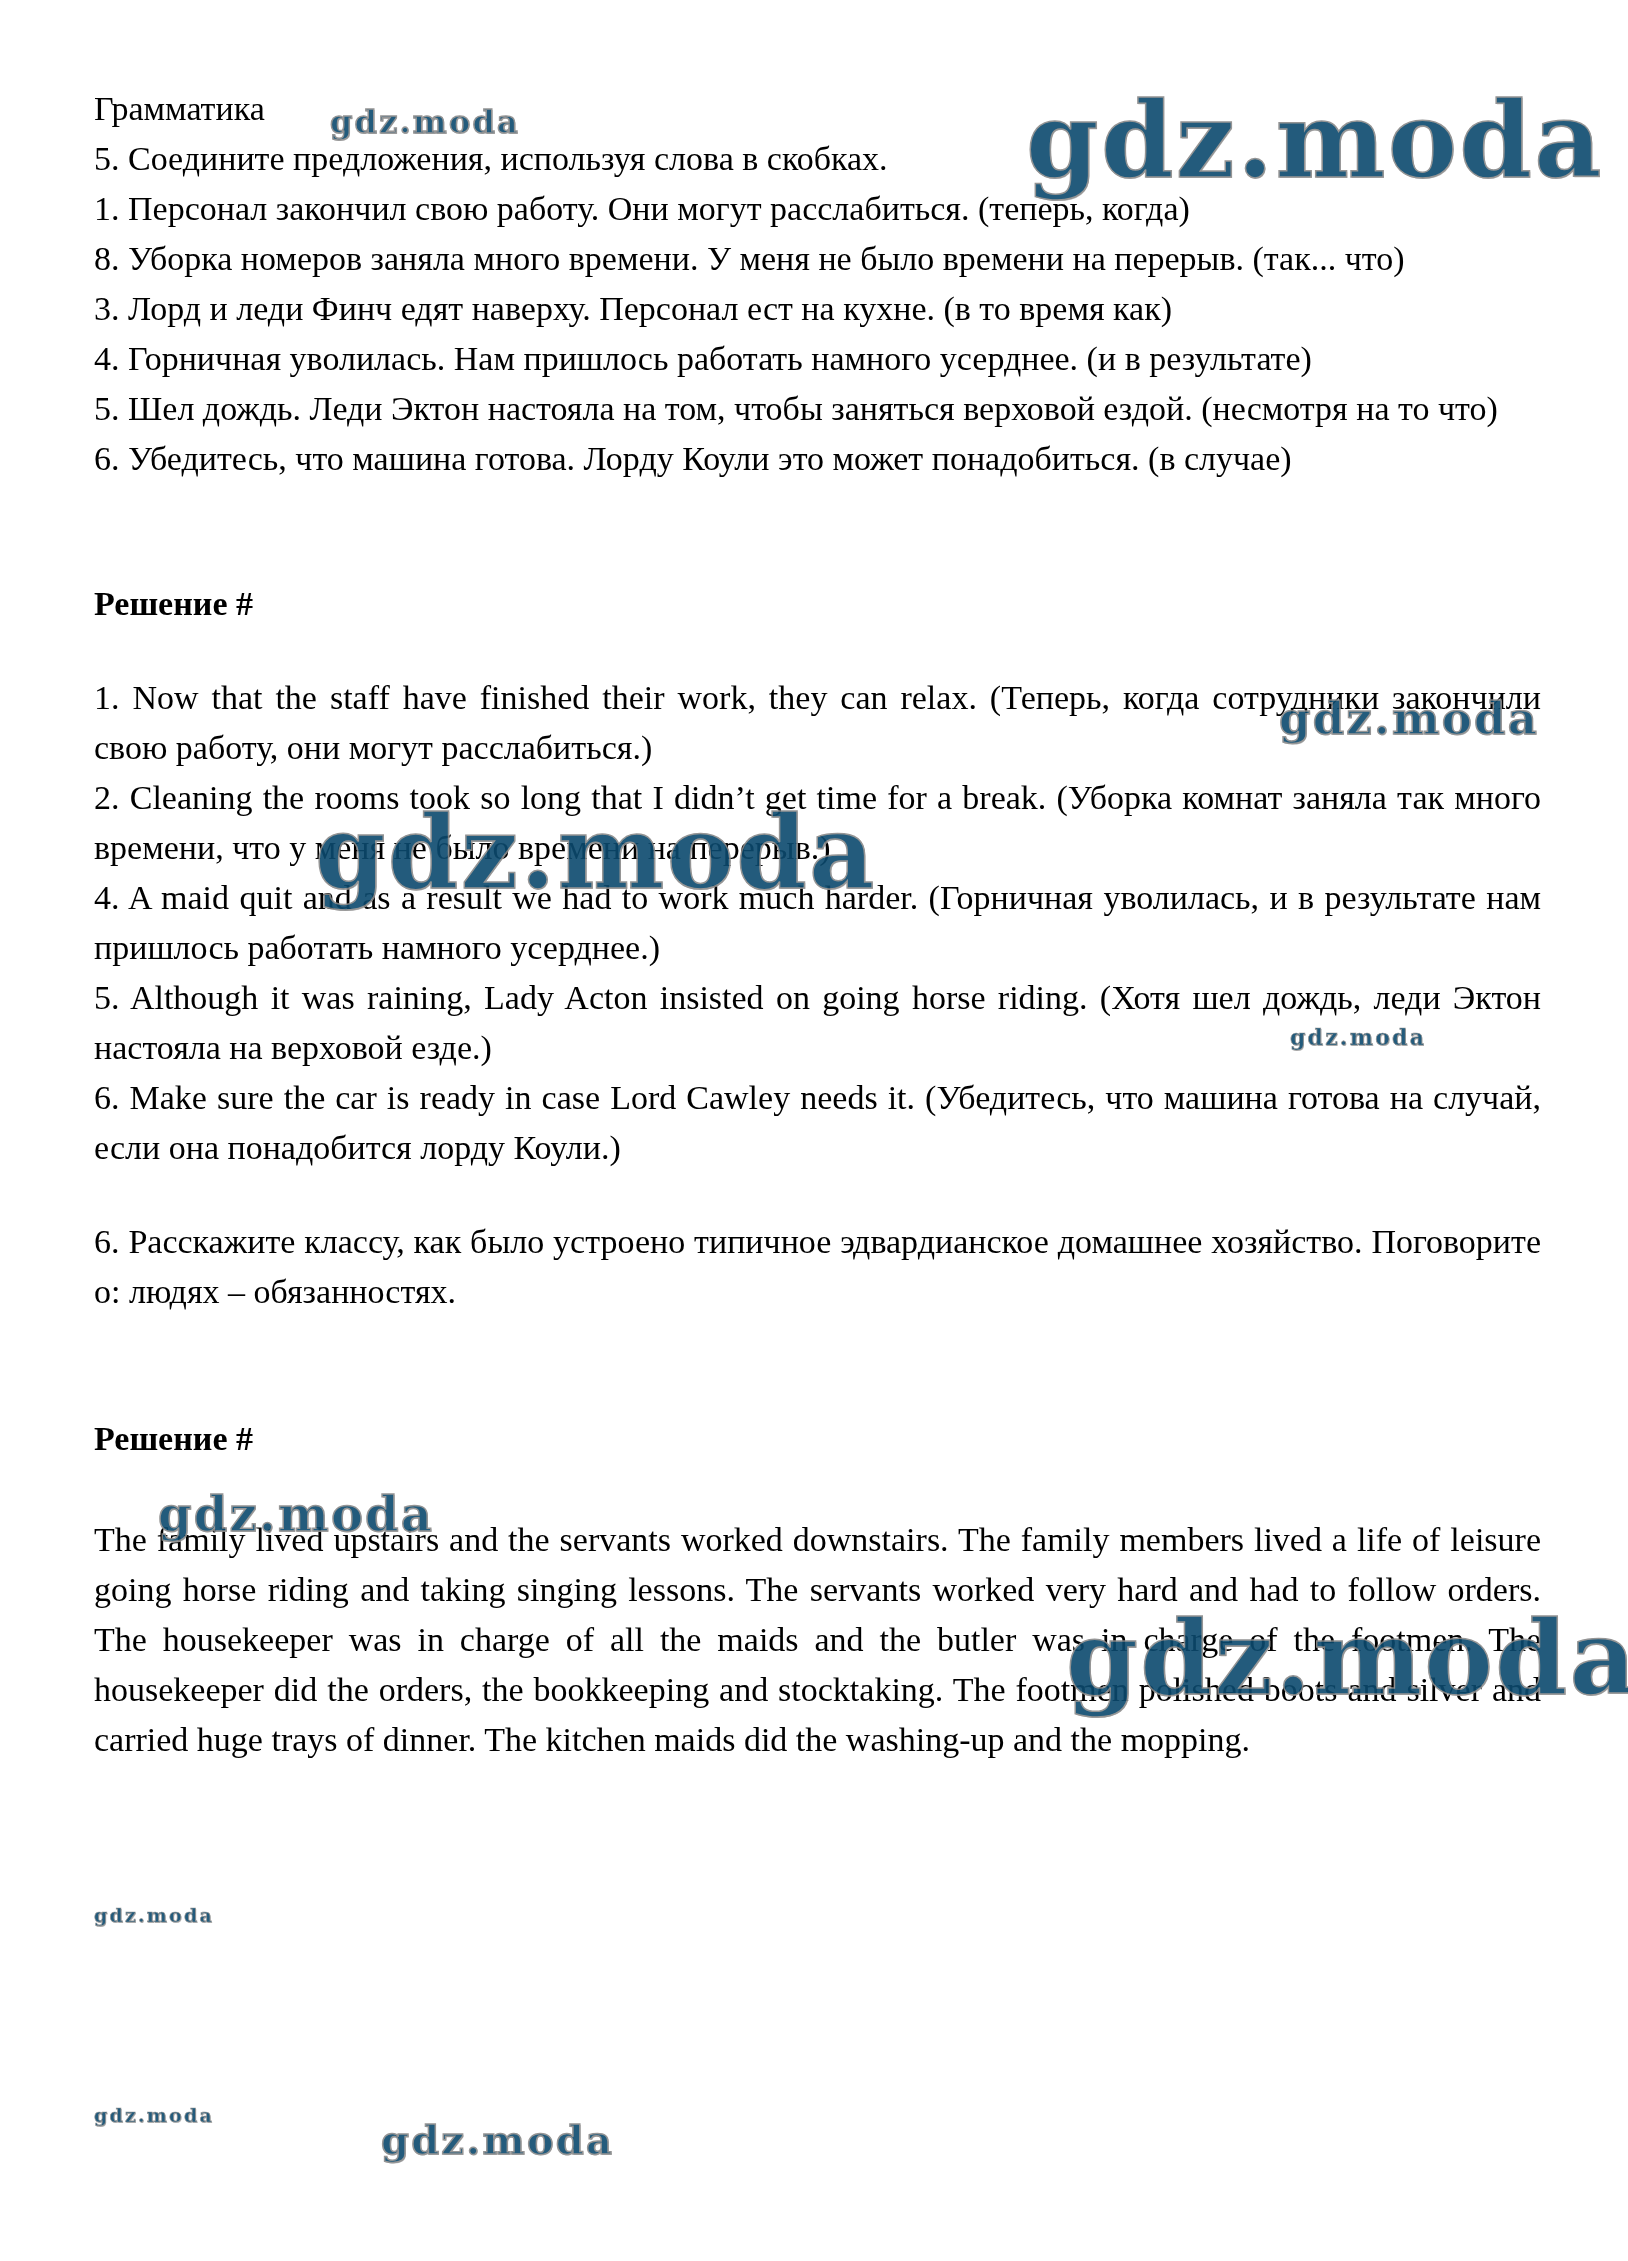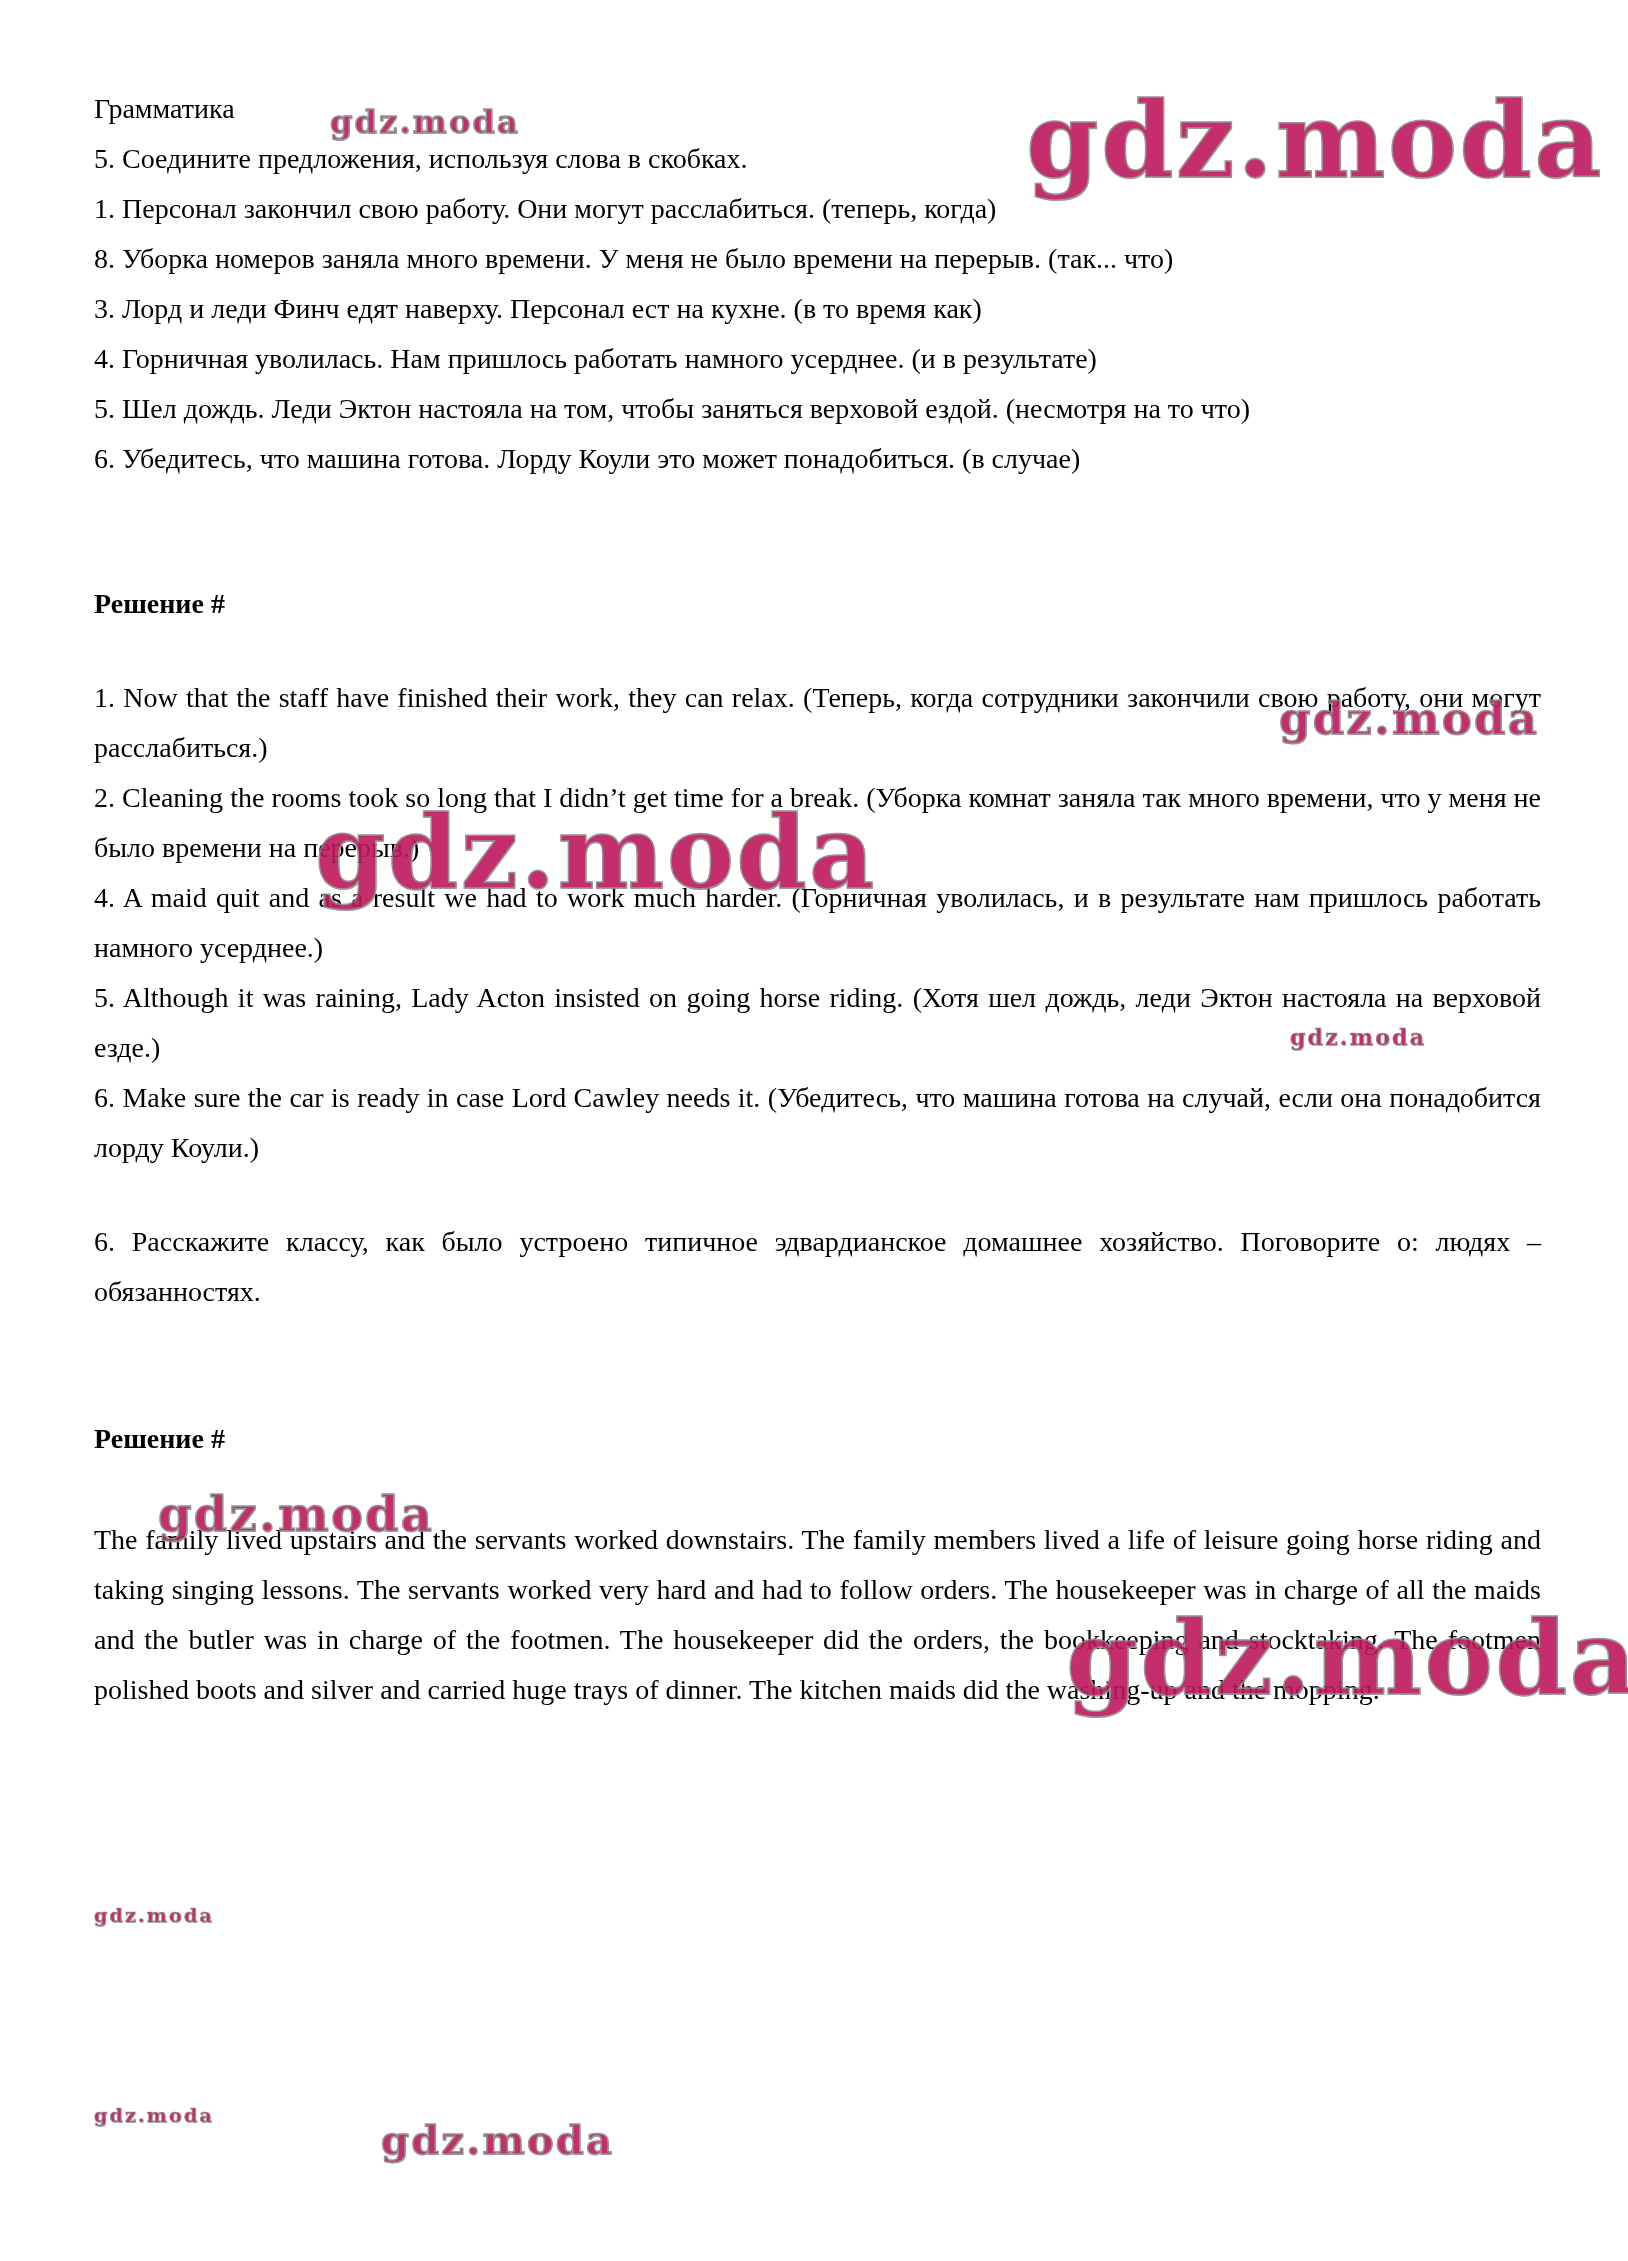--- a/index.html
+++ b/index.html
@@ -17,21 +17,21 @@
     color: #000000;
   }
   .content {
     position: absolute;
     left: 94px;
     top: 84px;
     width: 1447px;
   }
   .content p {
     margin: 0;
-    font-size: 28px;
+    font-size: 34px;
     line-height: 50px;
     text-align: justify;
   }
   p.plain {
     text-align: left !important;
   }
   .heading {
     font-weight: bold;
     text-align: left;
   }
@@ -39,21 +39,21 @@
   .gap-after-heading { margin-top: 44px !important; }
   .gap-task6 { margin-top: 44px !important; }
   .gap-heading-2 { margin-top: 97px !important; }
   .gap-final { margin-top: 51px !important; }
 
   
   .wm {
     position: absolute;
     font-family: "DejaVu Serif", serif;
     font-weight: 700;
-    color: #be185d;
+    color: #0c4a6e;
     -webkit-text-stroke: 1.5px #8a8a8a;
     text-shadow: 0.7px 0.7px 0 #aaaaaa;
     letter-spacing: 2.2px;
     white-space: nowrap;
     opacity: 0.9;
     pointer-events: none;
   }
   .wm-1  { left: 330px;  top: 103px;  font-size: 32px;  }
   .wm-2  { left: 1026px; top: 79px;  font-size: 104px; }
   .wm-3  { left: 1279px; top: 692px;  font-size: 45px;  }

